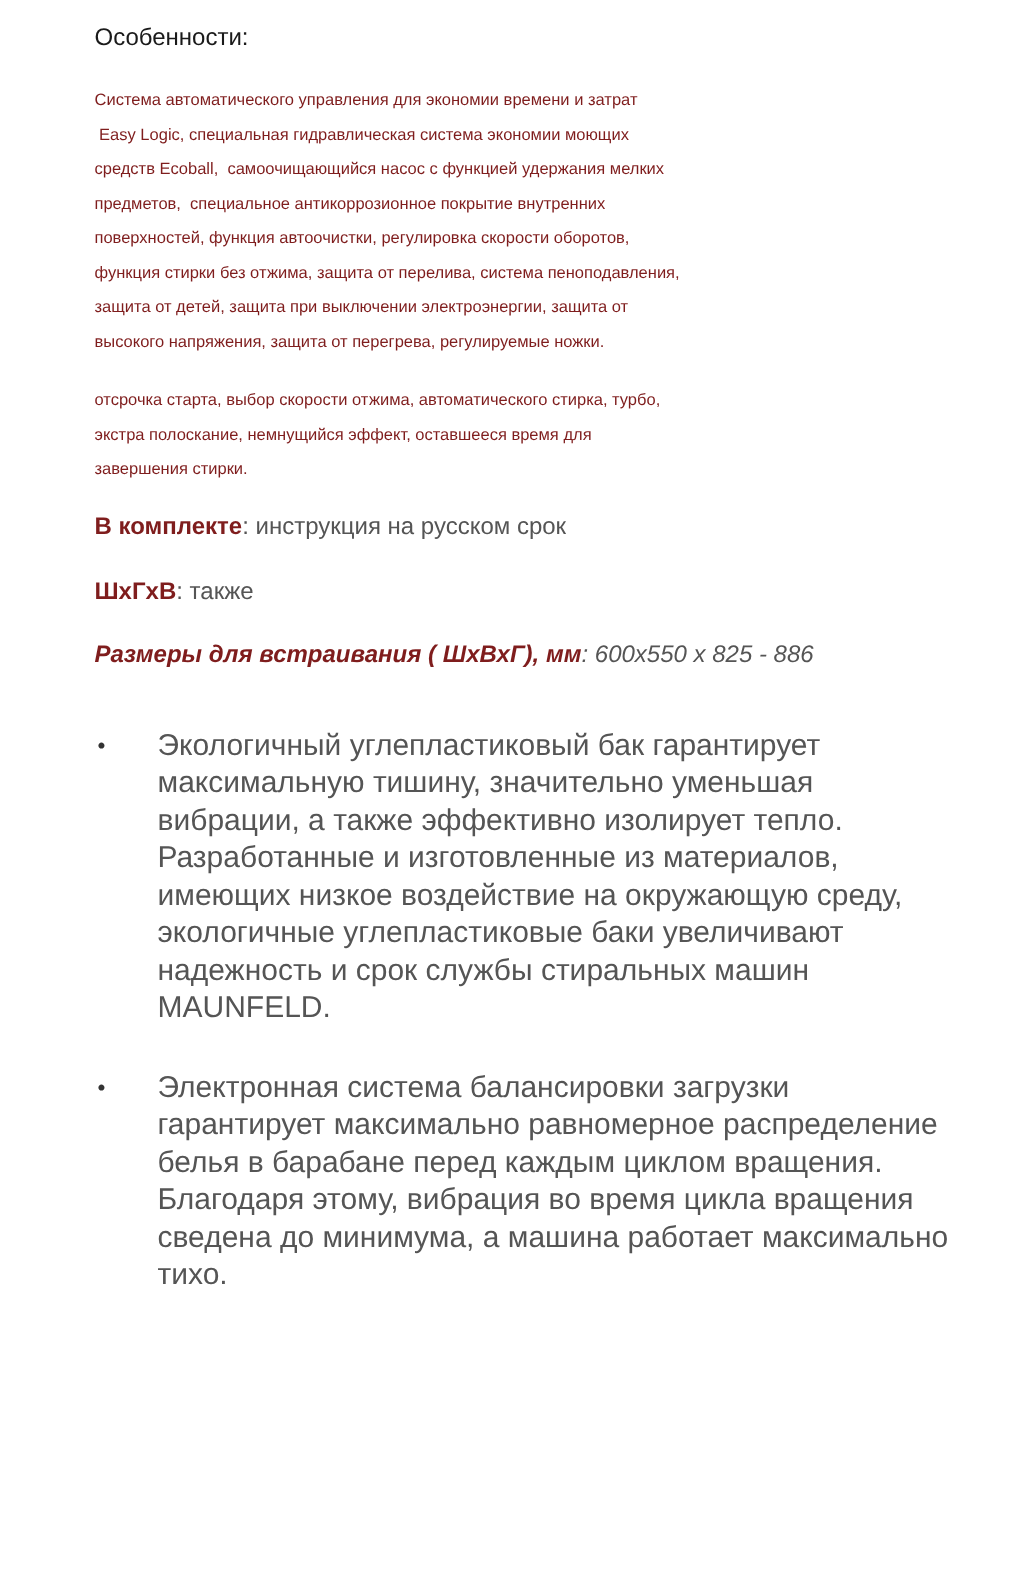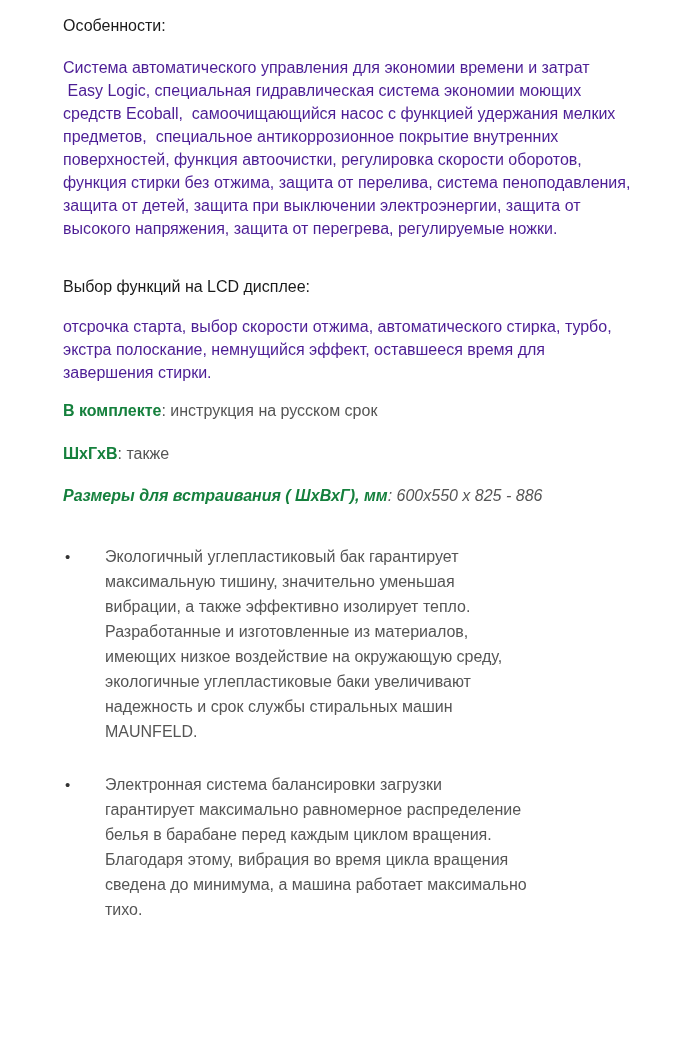--- a/index.html
+++ b/index.html
@@ -15,59 +15,59 @@
   }
 
   .h {
     font-size: 16px;
     font-weight: normal;
     color: #1a1a1a;
     line-height: 24px;
   }
 
   .body-text {
-    font-size: 16px;
-    color: #4c1d95;
+    font-size: 11px;
+    color: #7f1d1d;
     line-height: 23px;
     white-space: pre-wrap;
   }
 
   .h-features { margin: 0 0 18px 0; }
   .p-features { margin: 0; }
 
   .h-lcd { margin: 35px 0 0 0; }
   .p-lcd { margin: 16px 0 0 0; }
 
   .spec {
     font-size: 16px;
     line-height: 23px;
     color: #555555;
   }
   .spec strong {
-    color: #15803d;
+    color: #7f1d1d;
     font-weight: bold;
   }
   .spec .spec-value { white-space: pre-wrap; }
 
   .spec-kit      { margin-top: 15px; }
   .spec-color    { margin-top: 20px; }
   .spec-dims     { margin-top: 19px; }
   .spec-builtin  { margin-top: 19px; font-style: italic; }
 
   .adv-intro { margin-top: 32px; line-height: 23px; }
 
   .adv-list {
     list-style: none;
     margin: 37px 0 0 0;
     padding: 0;
   }
   .adv-list li {
     position: relative;
     padding-left: 42px;
-    font-size: 16px;
+    font-size: 20px;
     color: #555555;
     line-height: 25px;
     white-space: pre-wrap;
   }
   .adv-list li + li { margin-top: 28px; }
   .adv-list li::before {
     content: "\2022";
     position: absolute;
     left: 2px;
     top: 0;
@@ -85,21 +85,20 @@
 
   <p class="body-text p-features">Система автоматического управления для экономии времени и затрат
  Easy Logic, специальная гидравлическая система экономии моющих
 средств Ecoball,  самоочищающийся насос с функцией удержания мелких
 предметов,  специальное антикоррозионное покрытие внутренних
 поверхностей, функция автоочистки, регулировка скорости оборотов,
 функция стирки без отжима, защита от перелива, система пеноподавления,
 защита от детей, защита при выключении электроэнергии, защита от
 высокого напряжения, защита от перегрева, регулируемые ножки.</p>
 
-  <h2 class="h h-lcd">Выбор функций на LCD дисплее:</h2>
 
   <p class="body-text p-lcd">отсрочка старта, выбор скорости отжима, автоматического стирка, турбо,
 экстра полоскание, немнущийся эффект, оставшееся время для
 завершения стирки.</p>
 
   <p class="spec spec-kit">
     <strong>В комплекте</strong><span class="spec-value">: инструкция на русском срок</span>
   </p>
 
   <p class="spec spec-color">

